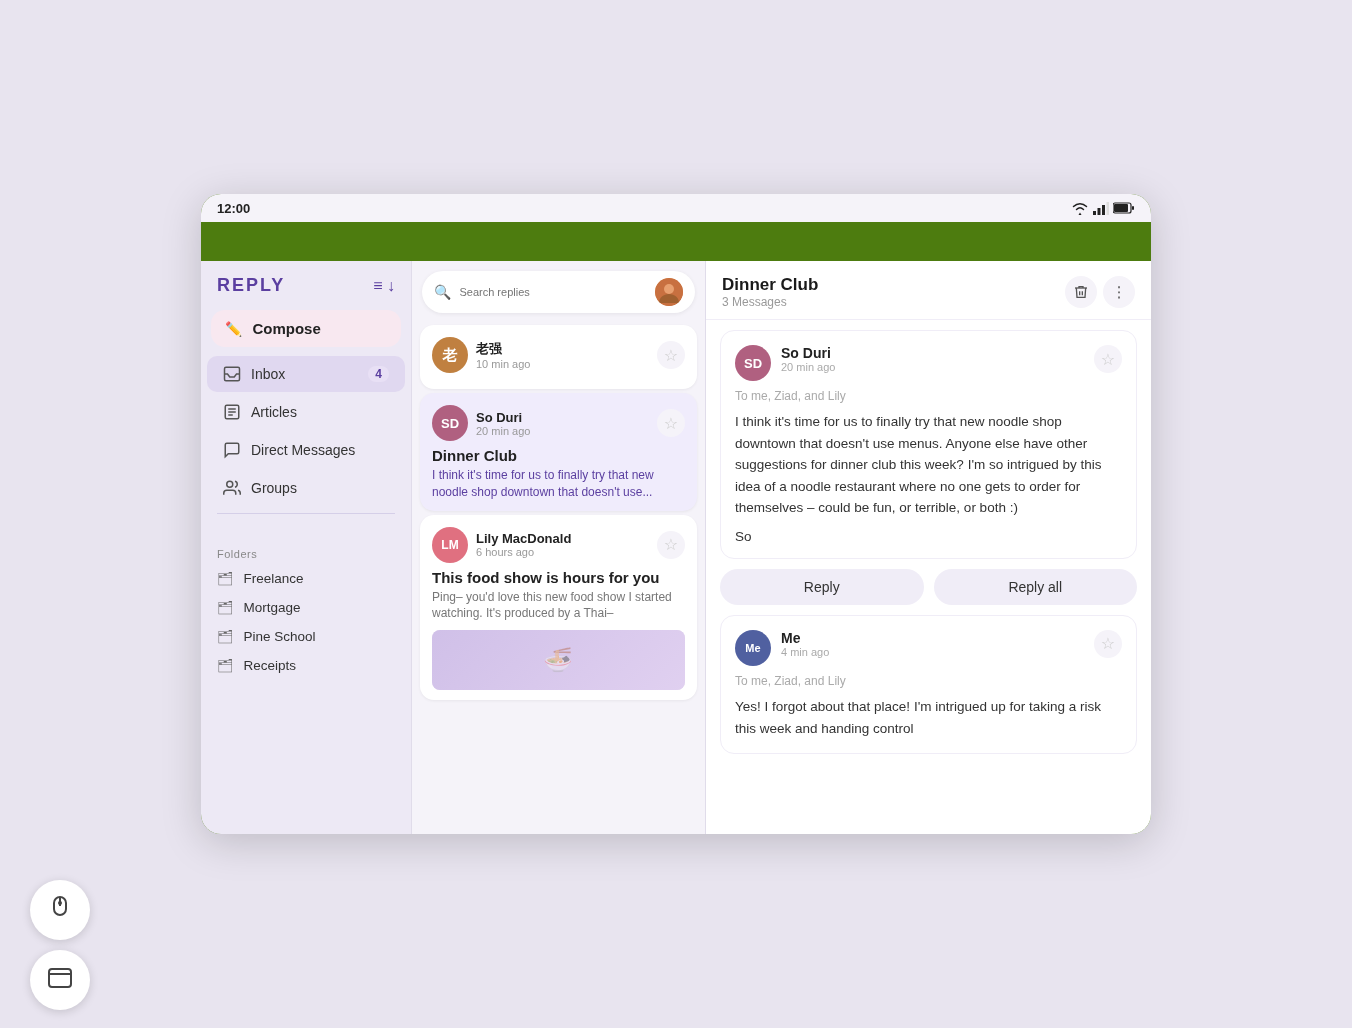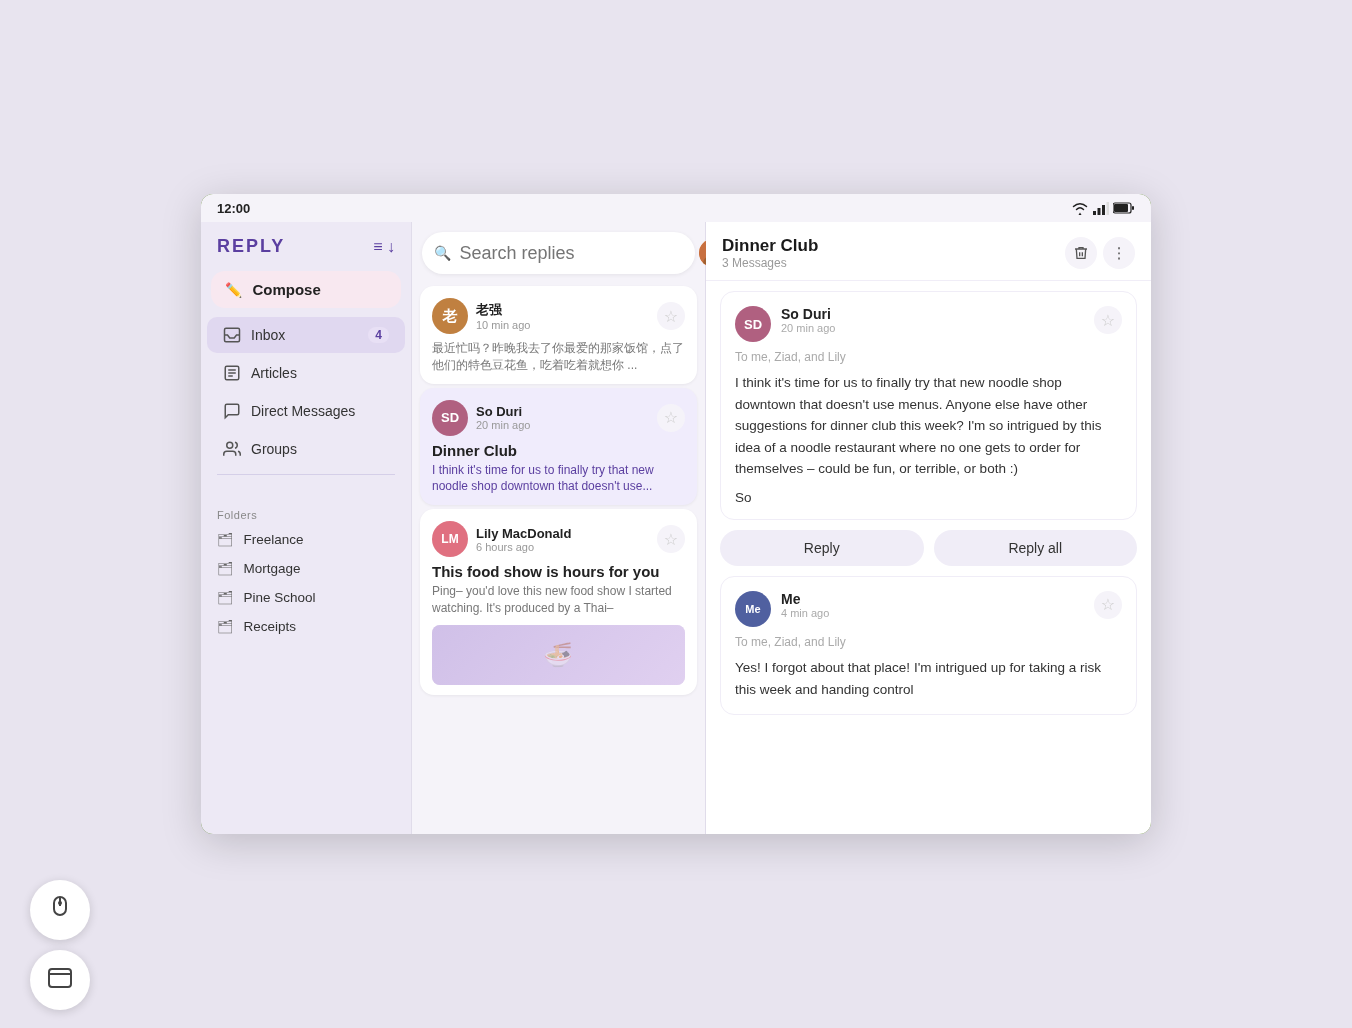--- a/index.html
+++ b/index.html
@@ -11,26 +11,27 @@
       width: 1352px;
       height: 1028px;
       font-family: 'Segoe UI', Arial, sans-serif;
       position: relative;
     }
 
     .device-frame {
       width: 950px;
       height: 640px;
       background: #4d7c0f;
-      border-radius: 12px;
+      border-radius: 20px;
       box-shadow: 0 8px 40px rgba(0,0,0,0.18);
       overflow: hidden;
       display: flex;
       flex-direction: column;
       position: relative;
+      gap: 39px;
     }
 
     
     .status-bar {
       display: flex;
       justify-content: space-between;
       align-items: center;
       padding: 4px 16px;
       background: #f5f3f9;
       height: 28px;
@@ -185,21 +186,21 @@
     }
     .search-icon {
       color: #888;
       font-size: 14px;
     }
     .search-input {
       flex: 1;
       border: none;
       outline: none;
       background: transparent;
-      font-size: 18px;
+      font-size: 11px;
       color: #555;
     }
     .search-avatar {
       width: 28px;
       height: 28px;
       border-radius: 50%;
       background: linear-gradient(135deg, #e8a060, #c06030);
       flex-shrink: 0;
       overflow: hidden;
       display: flex;
@@ -548,21 +549,20 @@
 
         <div class="email-card">
           <div class="email-card-header">
             <div class="avatar-placeholder" style="background: #c08040; font-size:15px;">老</div>
             <div class="email-meta">
               <div class="email-sender">老强</div>
               <div class="email-time">10 min ago</div>
             </div>
             <div class="star-btn">☆</div>
           </div>
-          <div class="email-preview">最近忙吗？昨晚我去了你最爱的那家饭馆，点了他们的特色豆花鱼，吃着吃着就想你 ...</div>
         </div>
 
         <div class="email-card active">
           <div class="email-card-header">
             <div class="avatar-placeholder" style="background: #b06080;">SD</div>
             <div class="email-meta">
               <div class="email-sender">So Duri</div>
               <div class="email-time">20 min ago</div>
             </div>
             <div class="star-btn">☆</div>

